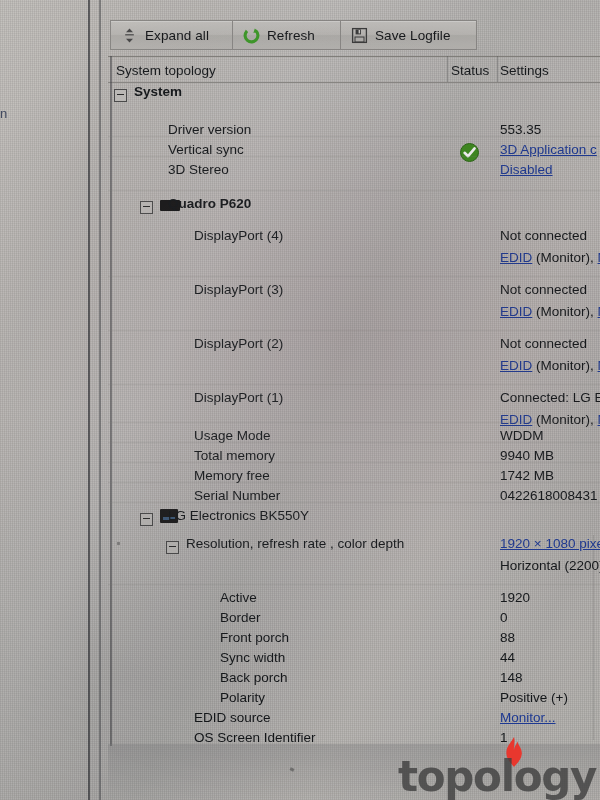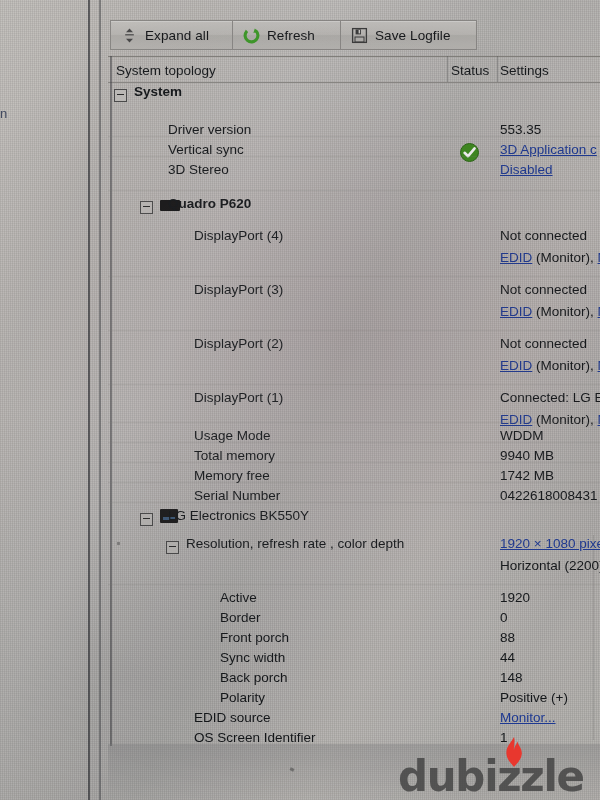--- a/index.html
+++ b/index.html
@@ -243,13 +243,13 @@
 <div id="leftfrag">n</div>
 <div id="botshadow"></div>
 <div id="dust1"></div>
 <div id="dust2"></div>
 
 <div id="flame">
   <svg viewBox="0 0 26 30" width="26" height="30">
     <path d="M13 0 C9 7 4.5 10 5.5 17.5 C6.2 23 10 26 13 30 C16 26 20.4 23 20.8 17 C21.2 11.5 17.5 9 16.5 4.5 C15 8.5 13.5 9 13 13 C12.4 9 14.5 5 13 0 Z" fill="#e8372e"></path>
   </svg>
 </div>
-<div id="wm">dubizzle</div>
+<div id="wm">topology</div>
 
 </body></html>

